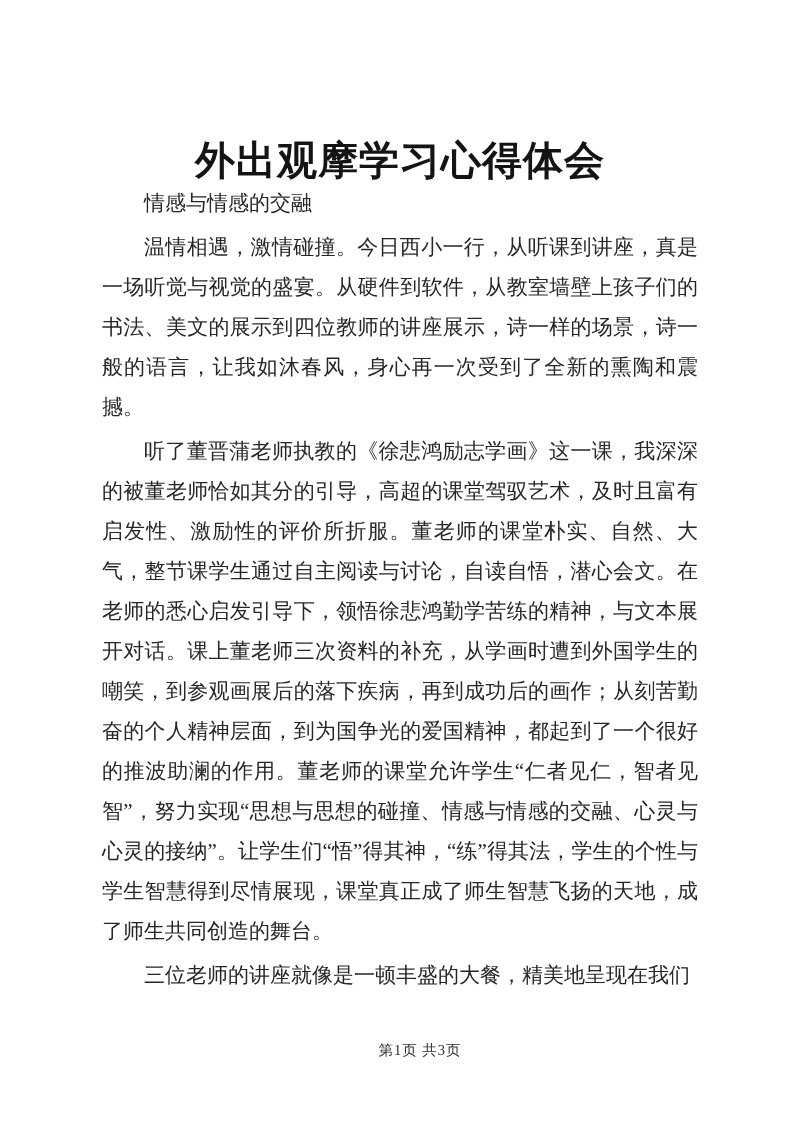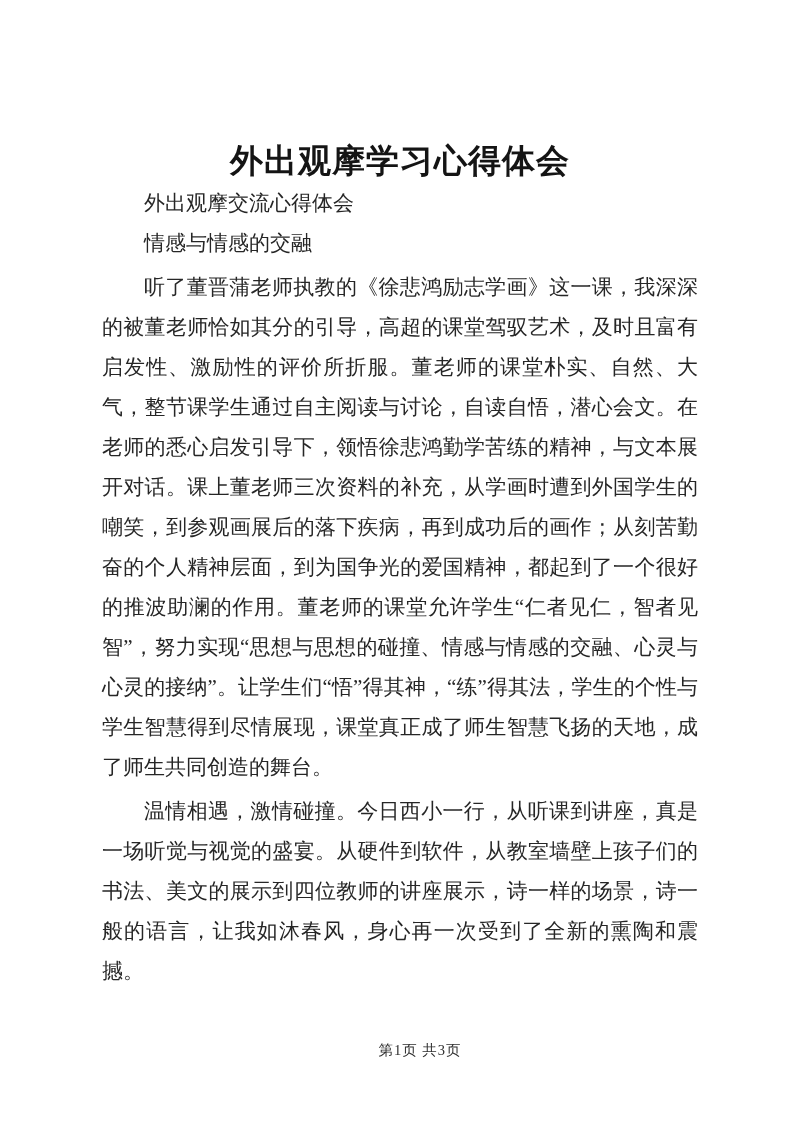--- a/index.html
+++ b/index.html
@@ -15,21 +15,21 @@
     font-family: "Liberation Serif", "DejaVu Serif", serif;
   }
   .page {
     position: absolute;
     top: 0; left: 0; right: 0; bottom: 0;
     padding: 139px 102px 0 102px;
     box-sizing: border-box;
   }
   .title {
     margin: 0;
-    font-size: 33px;
+    font-size: 40px;
     line-height: 44px;
     font-weight: 700;
     text-align: center;
     color: #141414;
     letter-spacing: 1px;
   }
   .para {
     margin: 0;
     font-size: 21px;
     line-height: 40px;
@@ -51,23 +51,23 @@
     color: #2e2e2e;
     transform: translateX(20px);
   }
 </style>
 </head>
 <body>
 
 <div class="page">
   <h1 class="title"><span>外出观摩学习心得体会</span></h1>
 
-  <p class="para">外出观摩交流心得体会</p>
 
   <p class="para">情感与情感的交融</p>
 
+  <p class="para spaced">温情相遇，激情碰撞。今日西小一行，从听课到讲座，真是一场听觉与视觉的盛宴。从硬件到软件，从教室墙壁上孩子们的书法、美文的展示到四位教师的讲座展示，诗一样的场景，诗一般的语言，让我如沐春风，身心再一次受到了全新的熏陶和震撼。</p>
+
   <p class="para spaced">听了董晋蒲老师执教的《徐悲鸿励志学画》这一课，我深深的被董老师恰如其分的引导，高超的课堂驾驭艺术，及时且富有启发性、激励性的评价所折服。董老师的课堂朴实、自然、大气，整节课学生通过自主阅读与讨论，自读自悟，潜心会文。在老师的悉心启发引导下，领悟徐悲鸿勤学苦练的精神，与文本展开对话。课上董老师三次资料的补充，从学画时遭到外国学生的嘲笑，到参观画展后的落下疾病，再到成功后的画作；从刻苦勤奋的个人精神层面，到为国争光的爱国精神，都起到了一个很好的推波助澜的作用。董老师的课堂允许学生“仁者见仁，智者见智”，努力实现“思想与思想的碰撞、情感与情感的交融、心灵与心灵的接纳”。让学生们“悟”得其神，“练”得其法，学生的个性与学生智慧得到尽情展现，课堂真正成了师生智慧飞扬的天地，成了师生共同创造的舞台。</p>
 
-  <p class="para spaced">温情相遇，激情碰撞。今日西小一行，从听课到讲座，真是一场听觉与视觉的盛宴。从硬件到软件，从教室墙壁上孩子们的书法、美文的展示到四位教师的讲座展示，诗一样的场景，诗一般的语言，让我如沐春风，身心再一次受到了全新的熏陶和震撼。</p>
-
+  <p class="para spaced">三位老师的讲座就像是一顿丰盛的大餐，精美地呈现在我们</p>
 </div>
 
 <div class="footer">第1页 共3页</div>
 
 </body></html>

